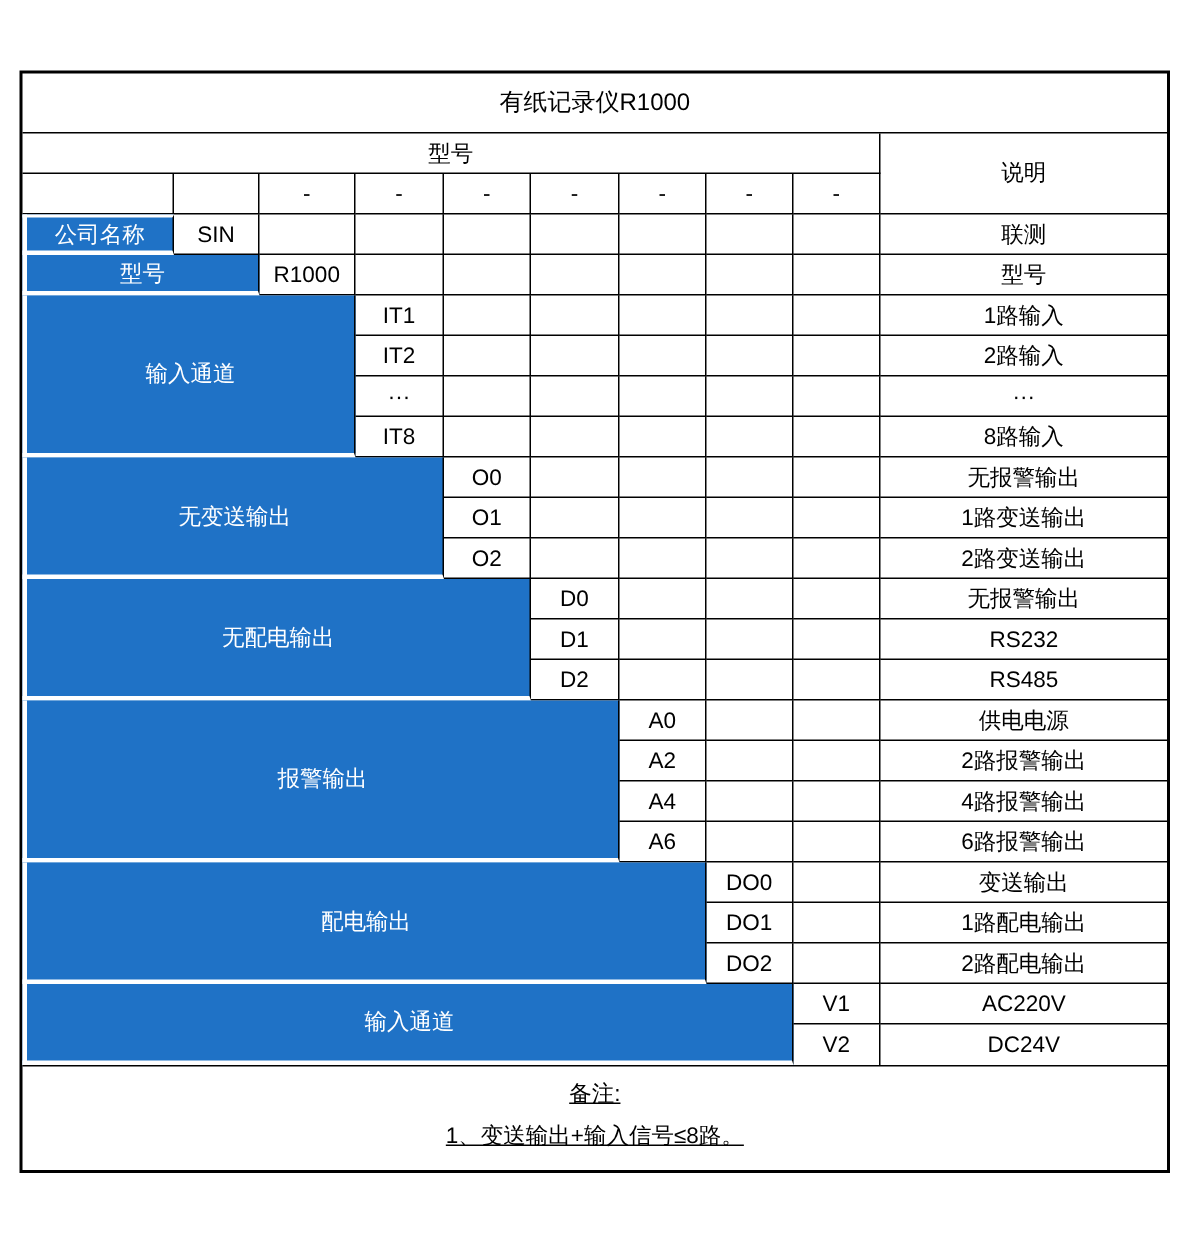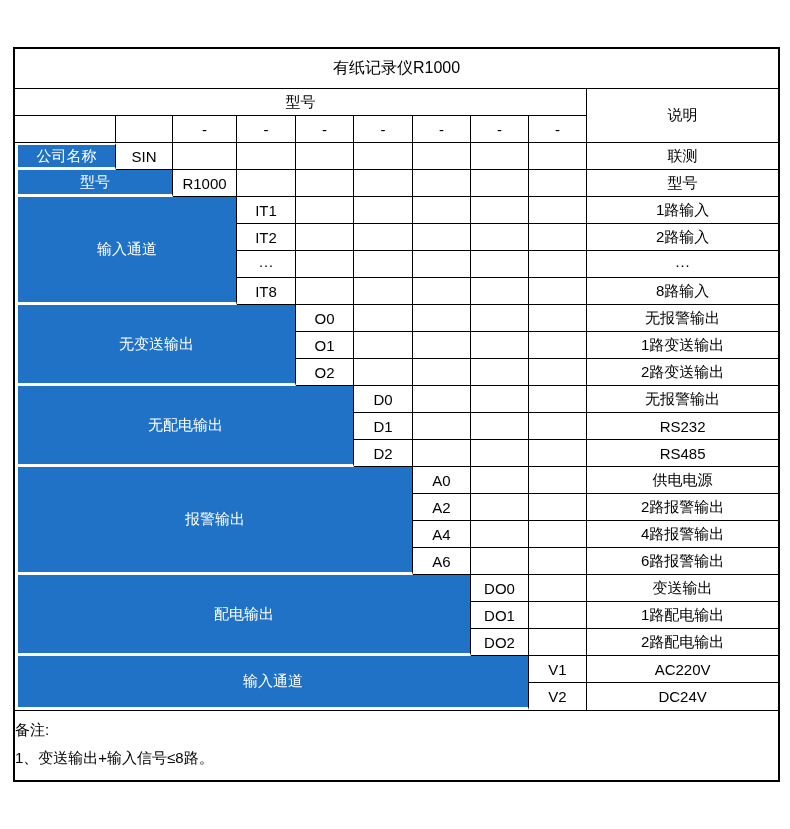--- a/index.html
+++ b/index.html
@@ -59,23 +59,24 @@
     border-bottom:3px solid #fff;
     border-left:3px solid #fff;
     margin-left:21px;
   }
   td.secfirst{border-top:2px solid #fff}
   td.noB{border-bottom:none}
   td.footer-cell{
     border-right:none;
     border-bottom:none;
     border-top:1px solid var(--grid-color);
-    text-align:left;
+    text-align:center;
     vertical-align:top;
     padding:5px 0;
+    text-decoration:underline;
   }
   td.footer-cell div{line-height:28px;font-size:15px}
 </style>
 </head>
 <body>
 
 <div class="page">
   <table class="model">
     <colgroup>
       <col style="width:101px">

